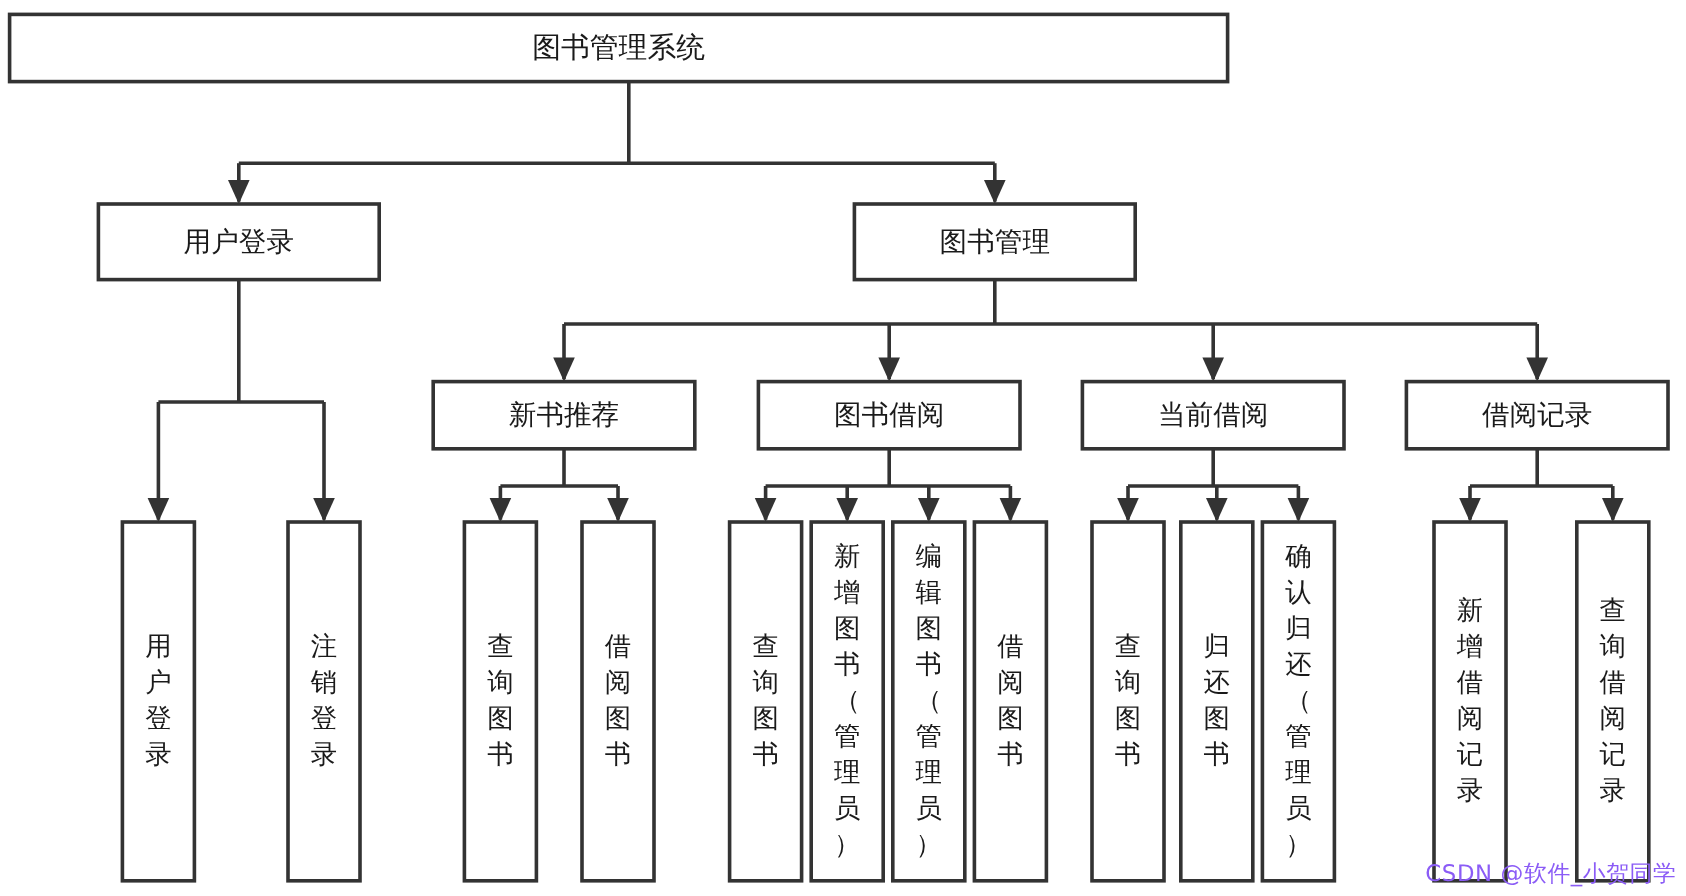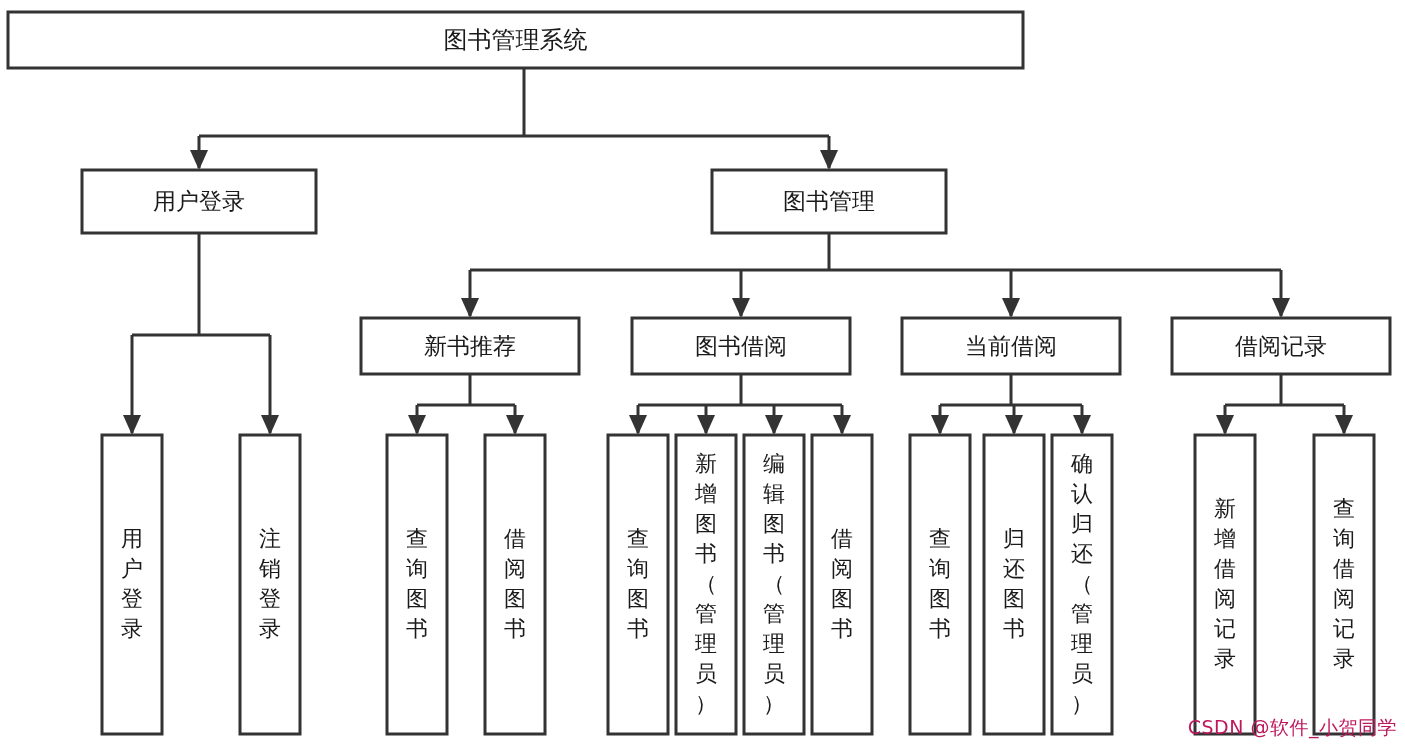--- a/index.html
+++ b/index.html
@@ -63,21 +63,21 @@
   .arrow-head {
     fill: #333333;
     stroke: none;
   }
   .watermark-text {
     position: absolute;
     right: 8px;
     bottom: 6px;
     font-family: "DejaVu Sans", "Liberation Sans", sans-serif;
     font-size: 19px;
-    color: #be185d;
+    color: #8b5cf6;
     white-space: nowrap;
     letter-spacing: 0.5px;
     user-select: none;
   }
 </style>
 </head>
 <body>
 
 <div id="diagram-root">
   <svg class="diagram-canvas" id="diagram-svg" viewBox="0 0 1405 747" xmlns="http://www.w3.org/2000/svg">

